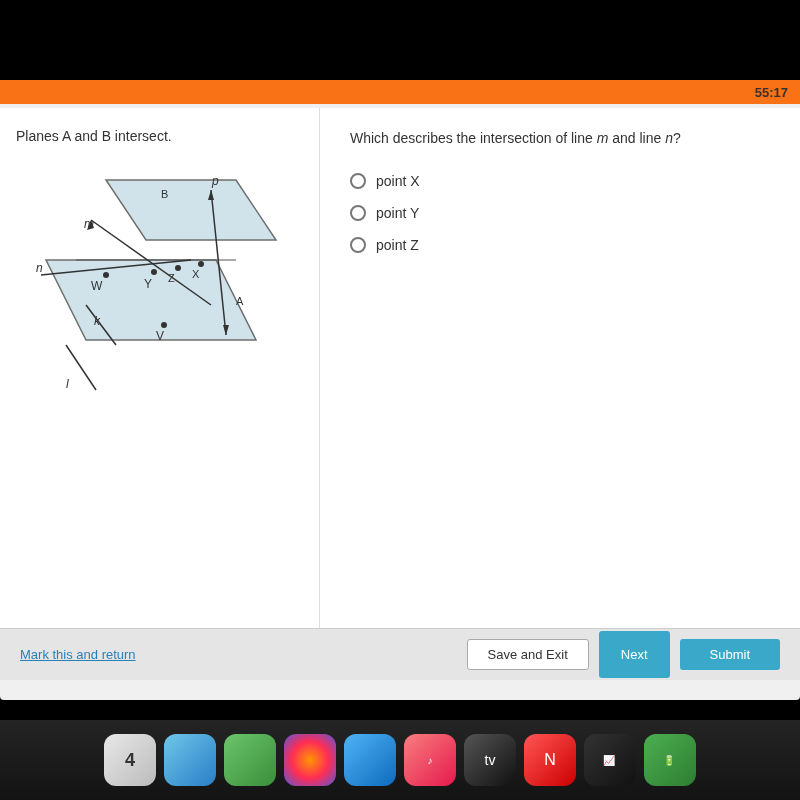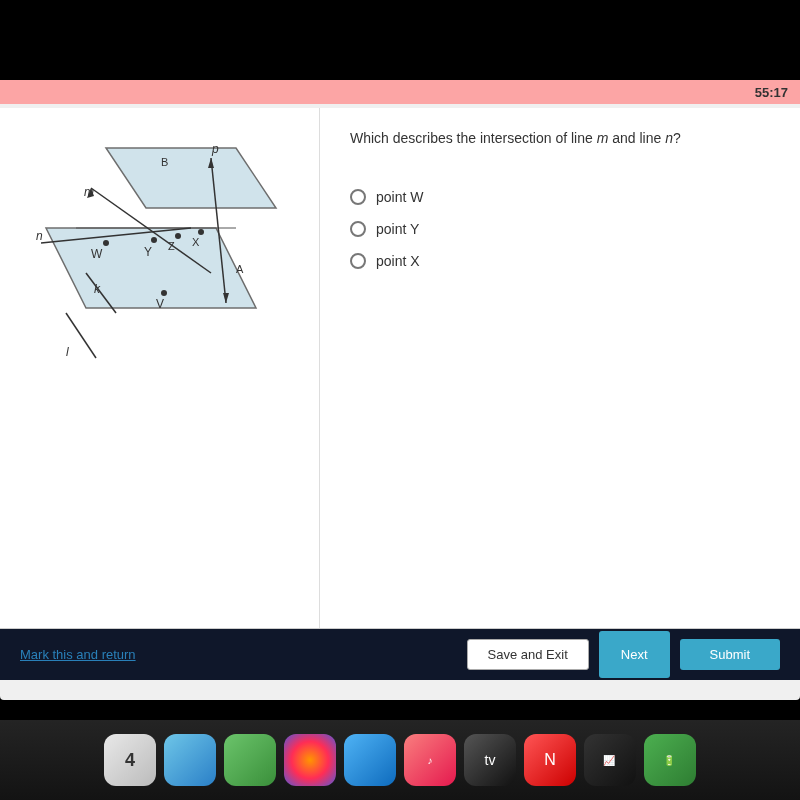--- a/index.html
+++ b/index.html
@@ -20,21 +20,21 @@
       background: #f0f0f0;
       border-radius: 4px;
     }
 
     .top-bar {
       position: absolute;
       top: 80px;
       right: 0;
       width: 800px;
       height: 24px;
-      background: #fca5a5;
+      background: #f97316;
       display: flex;
       align-items: center;
       justify-content: flex-end;
       padding-right: 12px;
     }
 
     .timer {
       font-size: 13px;
       color: #333;
       font-weight: bold;
@@ -70,21 +70,21 @@
     }
 
     .right-panel {
       flex: 1;
       padding: 20px 30px;
     }
 
     .question-text {
       font-size: 14px;
       color: #333;
-      margin-bottom: 40px;
+      margin-bottom: 24px;
       line-height: 1.5;
     }
 
     .question-text em {
       font-style: italic;
     }
 
     .options-list {
       list-style: none;
       display: flex;
@@ -112,21 +112,21 @@
       font-size: 14px;
       color: #333;
     }
 
     .bottom-bar {
       position: absolute;
       top: 628px;
       left: 0;
       width: 800px;
       height: 52px;
-      background: #0f172a;
+      background: #e5e5e5;
       border-top: 1px solid #ccc;
       display: flex;
       align-items: center;
       justify-content: space-between;
       padding: 0 20px;
     }
 
     .mark-return-link {
       font-size: 13px;
       color: #2980b9;
@@ -219,20 +219,21 @@
 
 <div class="screen"></div>
 
 <div class="top-bar">
   <span class="timer">55:17</span>
 </div>
 
 <div class="content-area">
 
   <div class="left-panel">
+    <div class="question-context">Planes A and B intersect.</div>
 
     <div class="diagram-container">
       <svg class="diagram-svg" viewBox="0 0 280 260">
 
         <polygon points="90,20 220,20 260,80 130,80" fill="#c8dfe8" stroke="#555" stroke-width="1.5" opacity="0.85"></polygon>
 
         <polygon points="30,100 200,100 240,180 70,180" fill="#c8dfe8" stroke="#555" stroke-width="1.5" opacity="0.85"></polygon>
 
         <line x1="60" y1="100" x2="220" y2="100" stroke="#555" stroke-width="1"></line>
 
@@ -279,29 +280,29 @@
   </div>
 
   <div class="right-panel">
     <div class="question-text">
       Which describes the intersection of line <em>m</em> and line <em>n</em>?
     </div>
 
     <ul class="options-list">
       <li class="option-item">
         <div class="option-radio"></div>
-        <span class="option-label">point W</span>
+        <span class="option-label">point X</span>
       </li>
       <li class="option-item">
         <div class="option-radio"></div>
         <span class="option-label">point Y</span>
       </li>
       <li class="option-item">
         <div class="option-radio"></div>
-        <span class="option-label">point X</span>
+        <span class="option-label">point Z</span>
       </li>
     </ul>
   </div>
 </div>
 
 <div class="bottom-bar">
   <a class="mark-return-link">Mark this and return</a>
   <div class="bottom-buttons">
     <button class="btn-save">Save and Exit</button>
     <button class="btn-next">Next</button>

